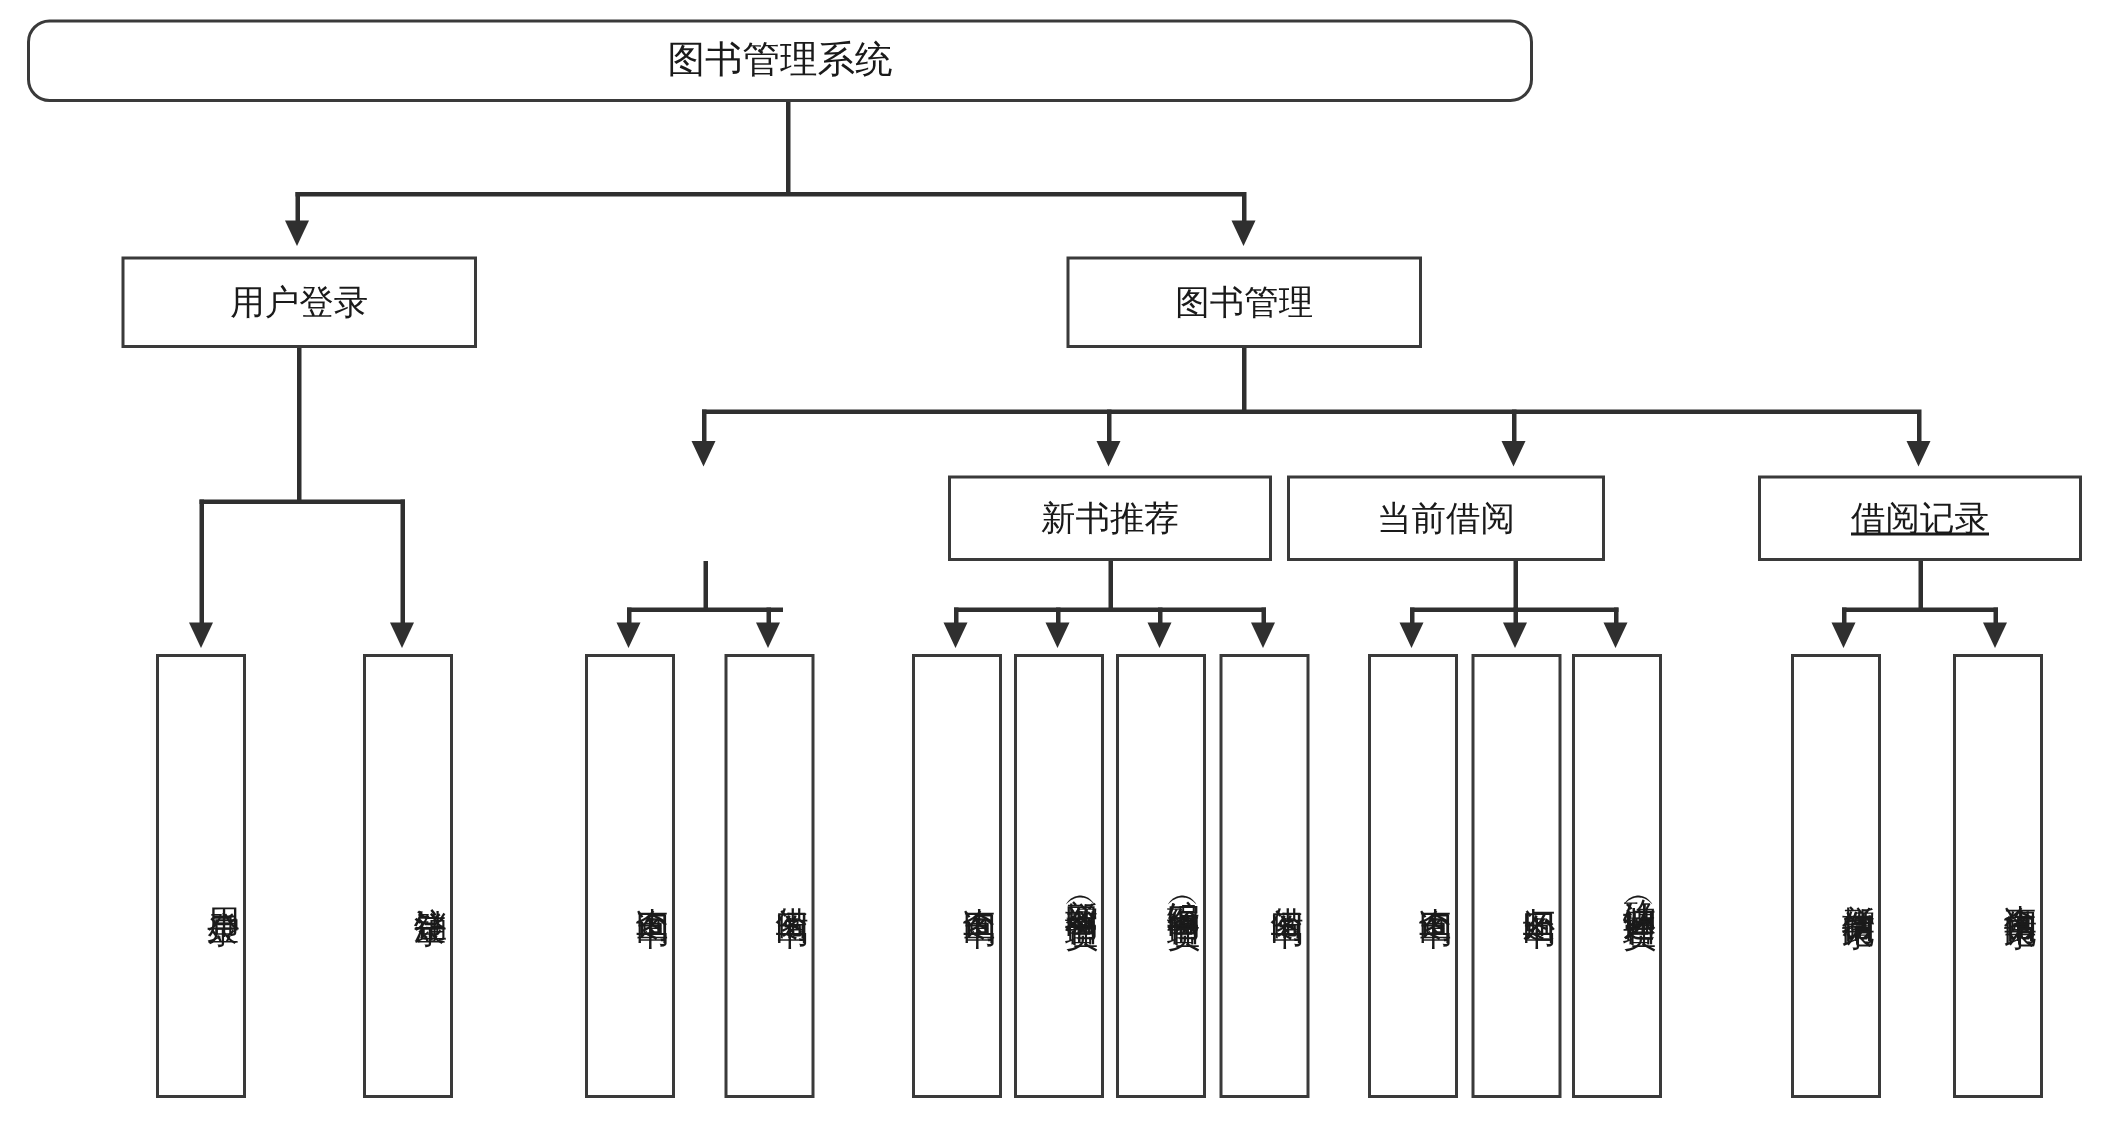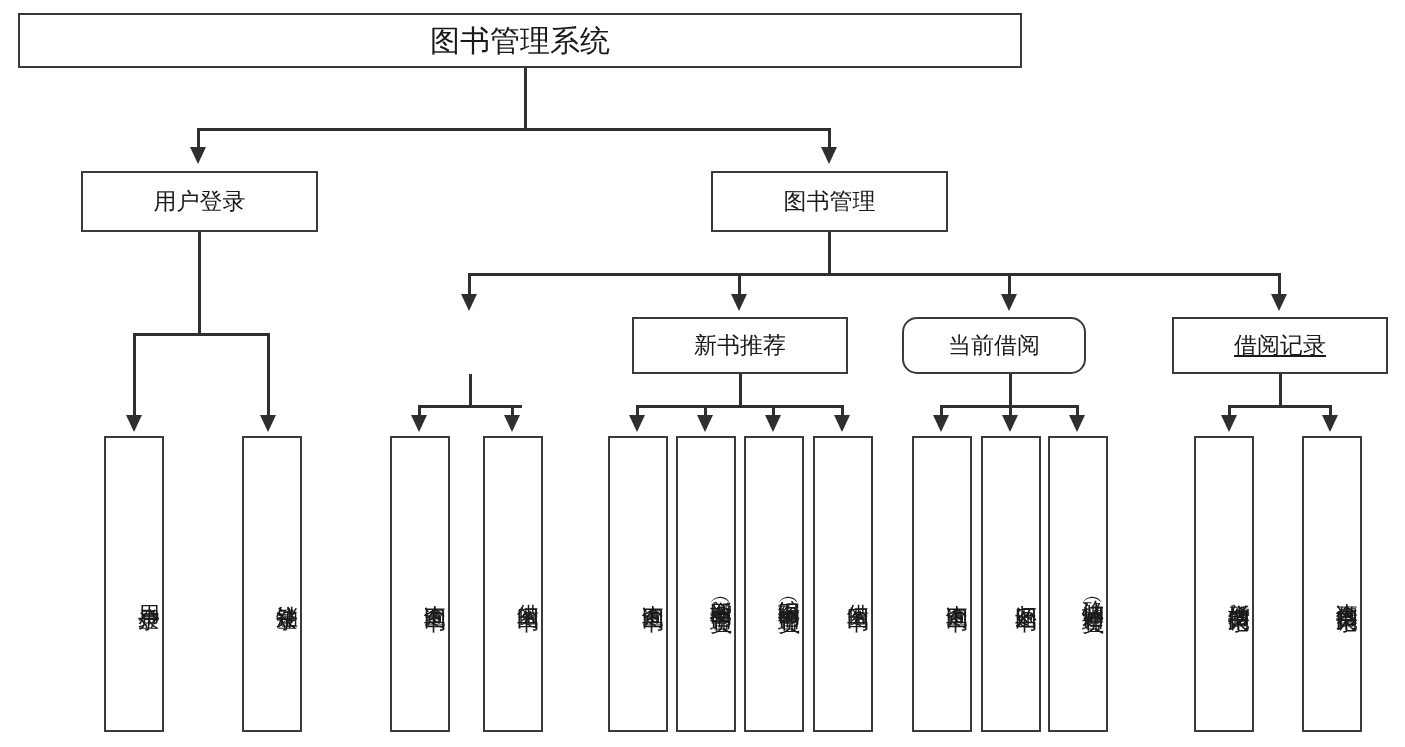--- a/index.html
+++ b/index.html
@@ -20,21 +20,21 @@
     border:2.5px solid #3a3a3a;
     background:#ffffff;
     display:flex;
     align-items:center;
     justify-content:center;
     color:#1a1a1a;
     line-height:1.18;
     text-align:center;
     z-index:3;
   }
-  .node.level-root{font-size:30px;}
+  .node.level-root{font-size:25px;border-radius:15px;}
   .node.level-2{font-size:23px;}
   .node.level-3{font-size:23px;}
   .node.leaf{
     font-size:22px;
     writing-mode:vertical-rl;
     text-orientation:upright;
     letter-spacing:2px;
     padding-top:14px;
     align-items:flex-start;
     justify-content:center;
@@ -111,21 +111,21 @@
   <div class="vline" style="left:738px;top:273px;width:3px;height:22px;"></div>
   <div class="arrow" style="left:731px;top:294px;"></div>
   <div class="vline" style="left:1008px;top:273px;width:3px;height:22px;"></div>
   <div class="arrow" style="left:1001px;top:294px;"></div>
   <div class="vline" style="left:1278px;top:273px;width:3px;height:22px;"></div>
   <div class="arrow" style="left:1271px;top:294px;"></div>
 
   <div class="node level-3" style="left:632px;top:317px;width:216px;height:57px;">
     <span>新书推荐</span>
   </div>
-  <div class="node level-3" style="left:902px;top:317px;width:184px;height:57px;border-radius:15px;">
+  <div class="node level-3" style="left:858px;top:317px;width:212px;height:57px;">
     <span>当前借阅</span>
   </div>
   <div class="node level-3" style="left:1172px;top:317px;width:216px;height:57px;text-decoration:underline;">
     <span>借阅记录</span>
   </div>
 
   <div class="vline" style="left:469px;top:374px;width:3px;height:33px;"></div>
   <div class="hline" style="left:418px;top:405px;width:104px;height:3px;"></div>
   <div class="vline" style="left:418px;top:405px;width:3px;height:11px;"></div>
   <div class="arrow" style="left:411px;top:415px;"></div>

